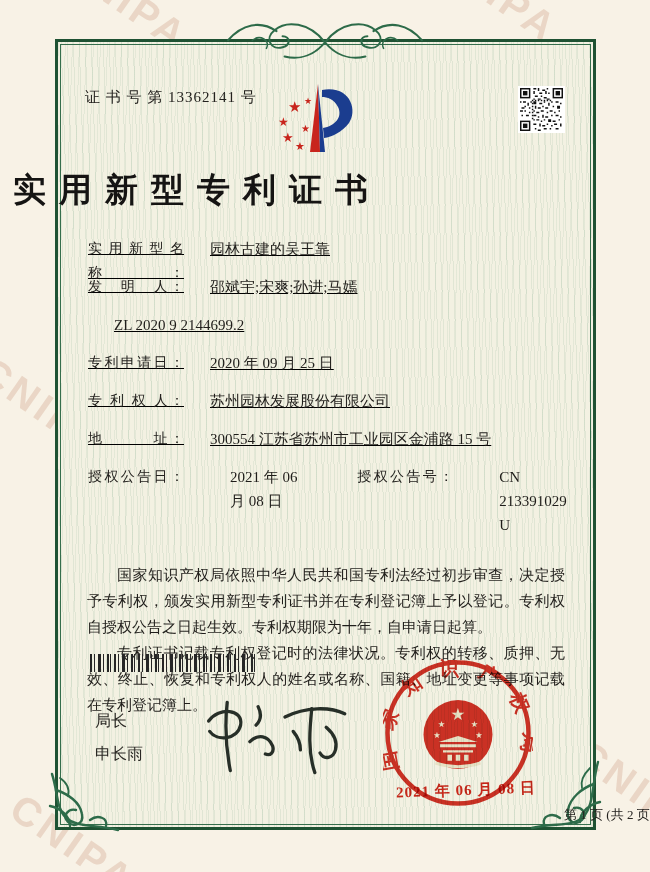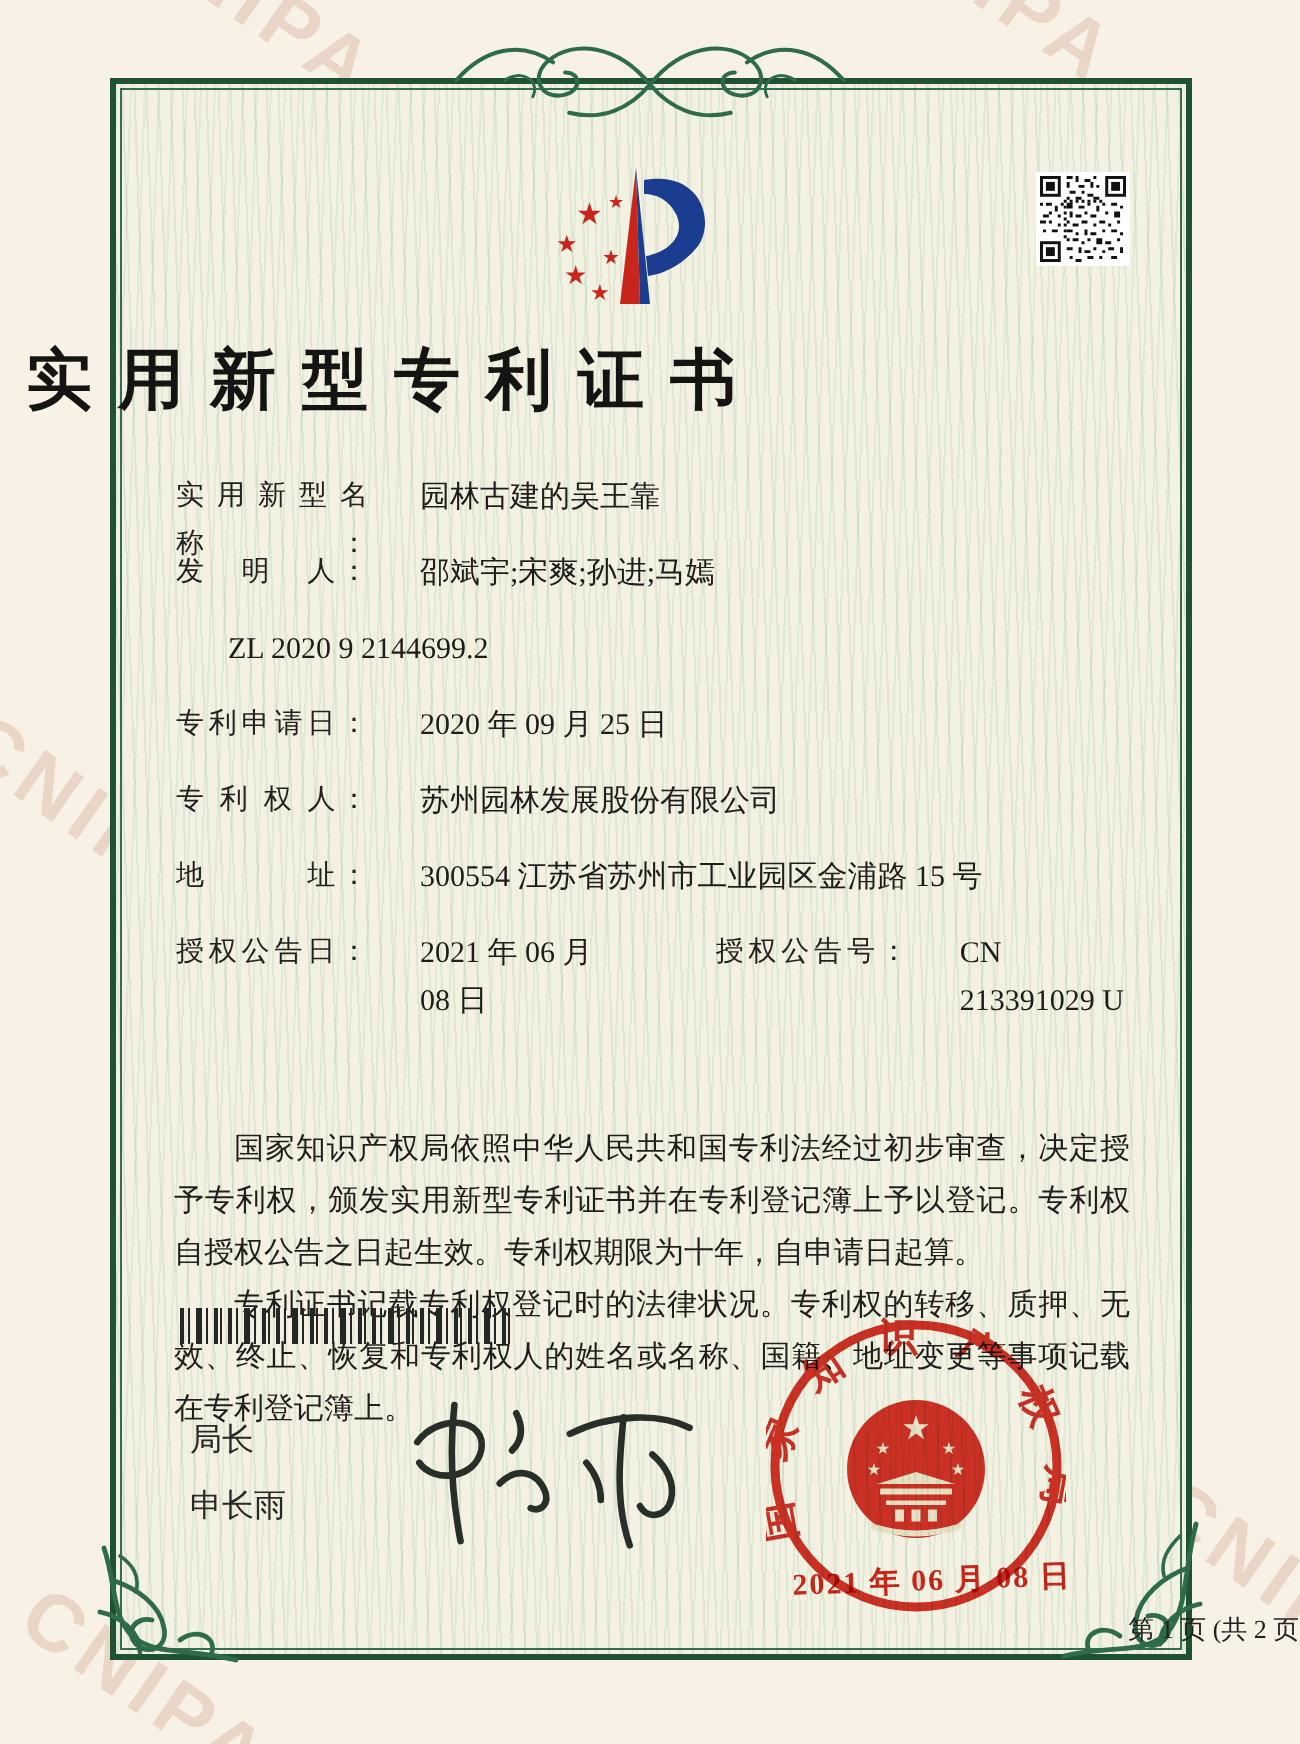--- a/index.html
+++ b/index.html
@@ -72,31 +72,31 @@
   
   .title {
     position: absolute; left: 0; top: 168px; width: 100%;
     text-align: left;
     font-size: 33px; font-weight: bold; color: #151413;
     letter-spacing: 13px; text-indent: 13px;
   }
 
   
   .fields { position: absolute; left: 88px; top: 237px; width: 480px; }
-  .field-row { height: 38px; line-height: 24px; display: flex; align-items: flex-start; }
+  .field-row { height: 38px; line-height: 24px; display: flex; align-items: flex-start; text-decoration: underline; }
   .field-label {
     display: inline-block; width: 96px;
     font-size: 14px; color: #23211e;
     text-align: justify; text-align-last: justify;
     flex: none;
   }
   .field-value { font-size: 15px; color: #1f1d1a; margin-left: 26px; }
 
   .grant-row { position: absolute; left: 88px; top: 465px; width: 480px; display: flex; line-height: 24px; }
-  .grant-pair { display: flex; }
+  .grant-pair { display: flex; gap: 20px; }
   .grant-pair.second { margin-left: 22px; padding-left: 22px; }
 
   
   .body-text {
     position: absolute; left: 87px; top: 518px; width: 478px;
     font-size: 15px; line-height: 26px; color: #201e1b;
     text-align: justify;
     margin-top: 44px;
   }
   .body-text p { text-indent: 2em; }
@@ -173,20 +173,21 @@
   </div>
   <div class="ornament orn-br">
     <svg viewBox="0 0 76 78" fill="none" stroke="#2d6b49" stroke-width="2.4" stroke-linecap="round">
       <path d="M6 2 C12 24 10 44 20 56 C32 68 48 62 72 68"></path>
       <path d="M10 24 C22 28 34 38 36 50 C38 62 28 66 22 60 C16 54 22 46 30 48"></path>
       <path d="M4 42 C14 44 24 52 24 62 M44 58 C52 52 62 56 60 64"></path>
       <path d="M14 8 C20 14 24 20 22 28" stroke-width="1.8"></path>
     </svg>
   </div>
 
+  <div class="cert-no">证 书 号 第 13362141 号</div>
 
   <div class="logo">
     <svg viewBox="0 0 92 82">
       <polygon points="42,2 44,70 34,70" fill="#c8251d"></polygon>
       <polygon points="42,2 49,70 44,70" fill="#1b3d8f"></polygon>
       <path d="M46 8 C74 3 82 28 73 41 C66 50 56 55 48 56 L47 46 C59 44 67 35 62 25 C58 17 51 15 46 15 Z" fill="#1b3d8f"></path>
       <text x="12" y="30" font-size="15" fill="#c8251d">★</text>
       <text x="2" y="44" font-size="12" fill="#c8251d">★</text>
       <text x="6" y="60" font-size="13" fill="#c8251d">★</text>
       <text x="19" y="68" font-size="11" fill="#c8251d">★</text>

